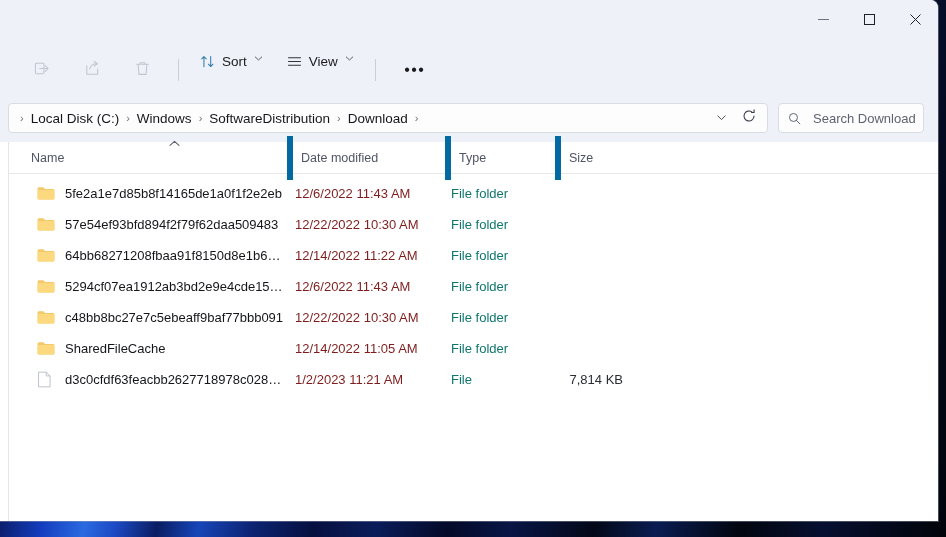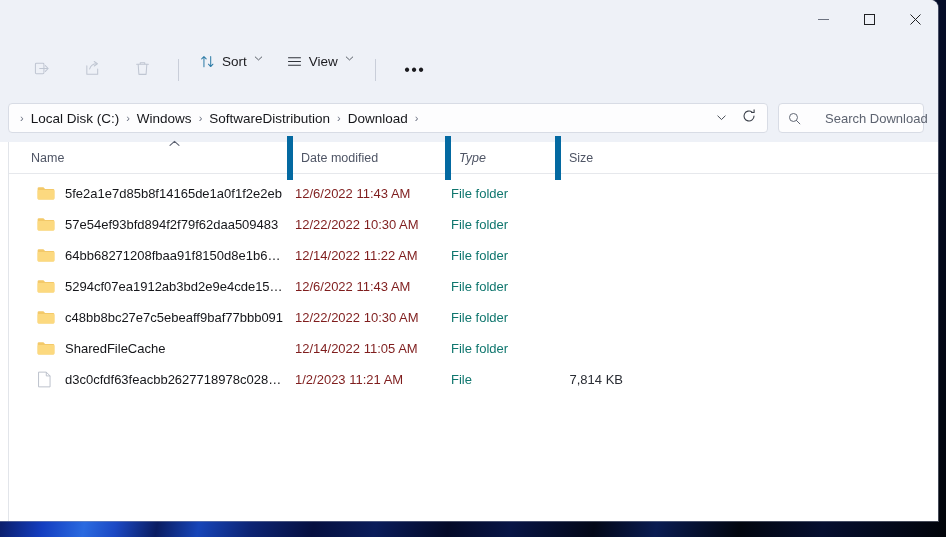--- a/index.html
+++ b/index.html
@@ -149,21 +149,21 @@
     border-radius: 3px;
   }
   .searchbar {
     width: 146px;
     height: 30px;
     background: #fdfdfe;
     border: 1px solid #d8dce5;
     border-radius: 4px;
     display: flex;
     align-items: center;
-    gap: 24px;
+    gap: 12px;
     padding: 0 9px;
     box-sizing: border-box;
     flex: none;
   }
   .searchbar .ph {
     font-size: 13px;
     color: #5d6370;
     white-space: nowrap;
   }
   .search-icon { color: #5d6370; display: flex; }
@@ -198,21 +198,21 @@
     position: relative;
     display: flex;
     align-items: center;
     height: 44px;
     box-sizing: border-box;
     padding-left: 8px;
   }
   .col-h:not(:first-child) { border-left: 6px solid #0369a1; }
   .c-name { width: 264px; }
   .c-date { width: 158px; }
-  .c-type { width: 110px; font-style: italic; }
+  .c-type { width: 110px; }
   .c-size { width: 80px; }
   .sort-caret {
     position: absolute;
     left: 146px;
     top: 4px;
     color: #60standard;
     color: #5b6070;
     font-size: 9px;
     line-height: 1;
   }

